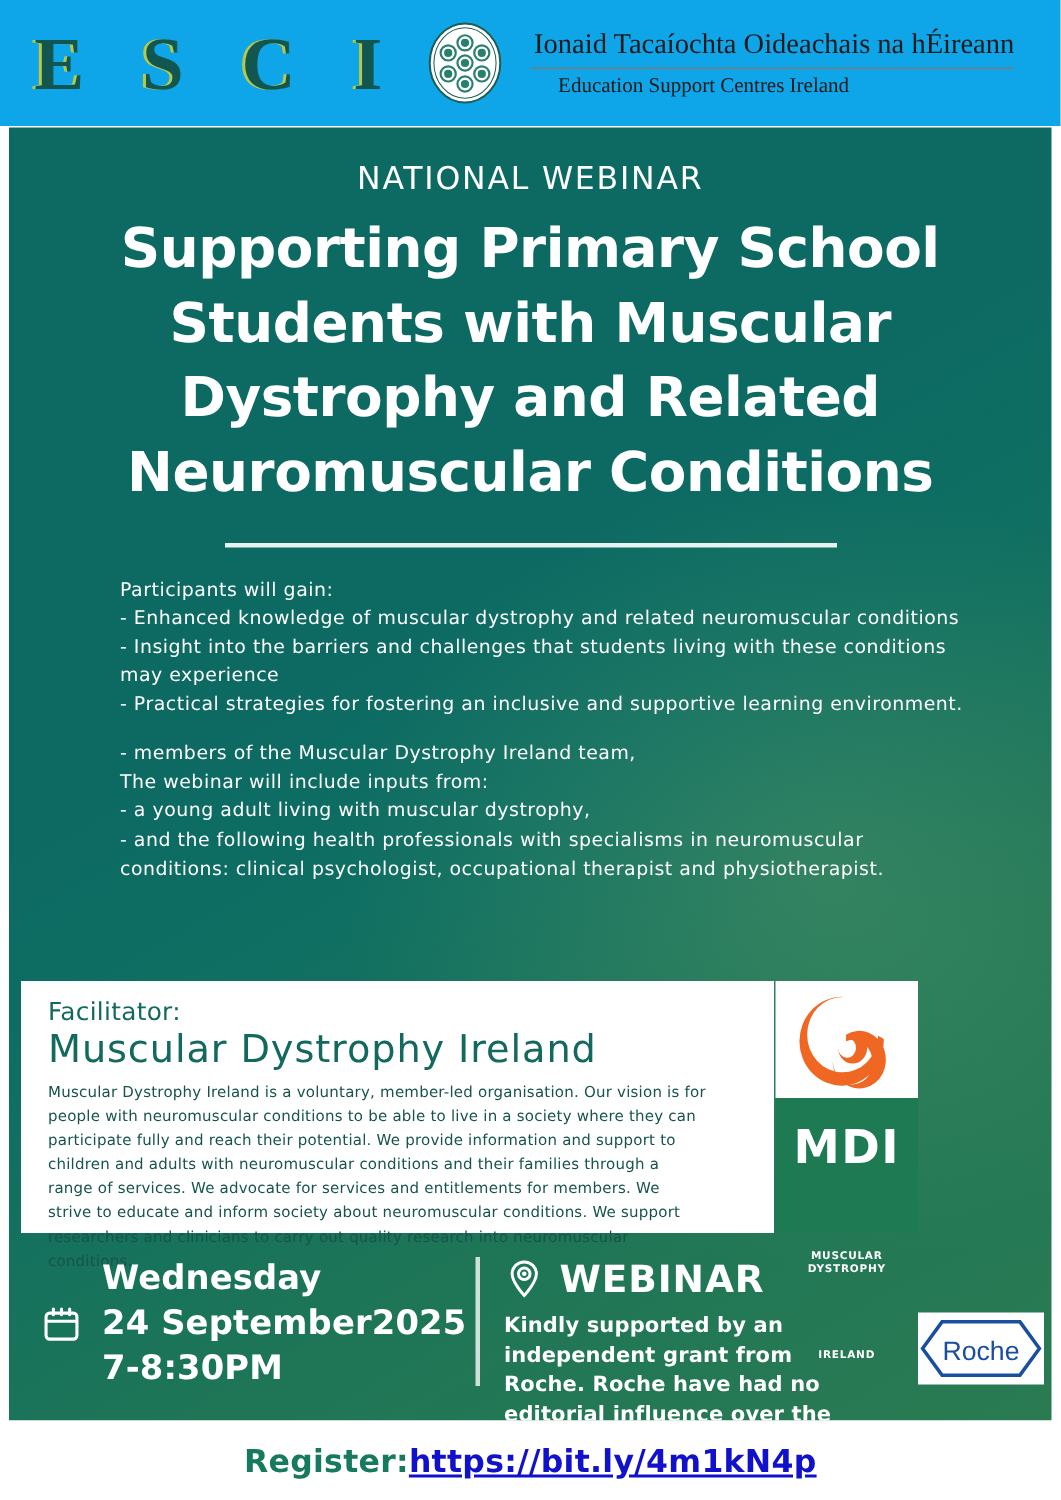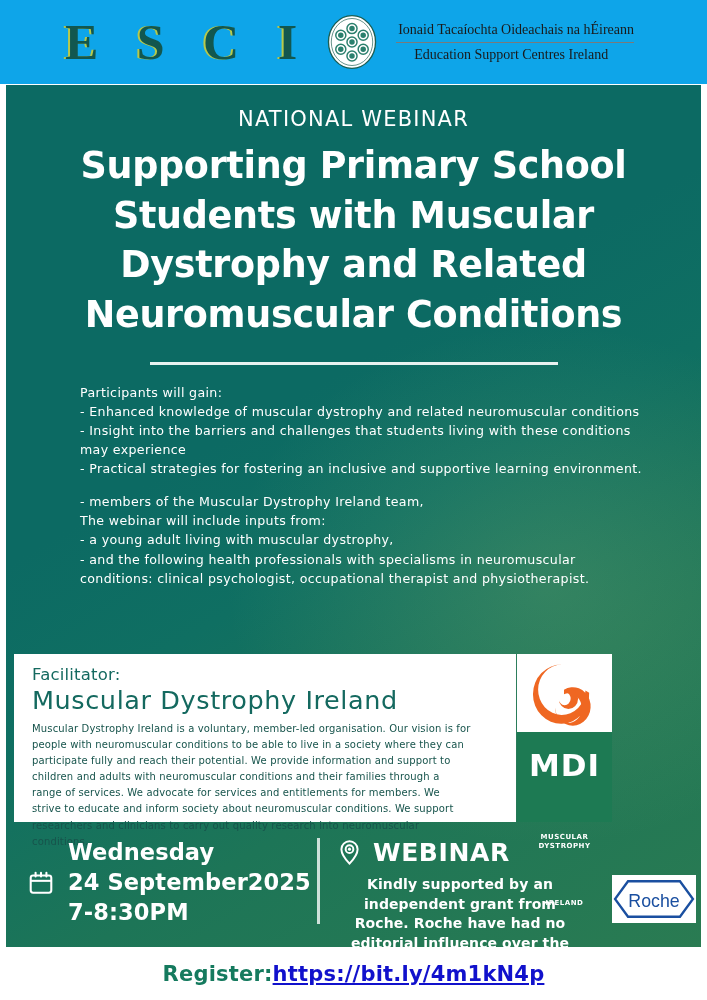--- a/index.html
+++ b/index.html
@@ -49,21 +49,21 @@
     display: flex;
     flex-direction: column;
     justify-content: center;
     padding-left: 2px;
   }
   .header-line-ga, .header-line-en {
     font-family: "Liberation Serif", serif;
     color: #1a1a1a;
     white-space: nowrap;
   }
-  .header-line-ga { font-size: 14px; padding: 0 0 4px 2px; }
+  .header-line-ga { font-size: 19px; padding: 0 0 4px 2px; }
   .header-rule { height: 1px; background: #7a7a7a; width: 100%; }
   .header-line-en { font-size: 14px; padding: 4px 0 0 18px; }
 
   
   .poster {
     position: absolute;
     left: 6px; top: 85px;
     width: 695px; height: 862px;
     background:
       radial-gradient(ellipse 520px 420px at 78% 58%, rgba(150,190,120,0.22) 0%, rgba(150,190,120,0.0) 62%),
@@ -210,21 +210,20 @@
   .vsep {
     position: absolute;
     left: 311px; top: 8px;
     width: 3px; height: 86px;
     background: rgba(255,255,255,0.78);
   }
   .info-right {
     position: absolute;
     left: 330px; top: 8px;
     width: 360px;
-    text-align: center;
   }
   .webinar-row {
     display: flex;
     align-items: center;
     gap: 10px;
   }
   .pin-icon { width: 27px; height: 27px; flex: 0 0 27px; }
   .webinar-word {
     color: #ffffff;
     font-weight: 700;

